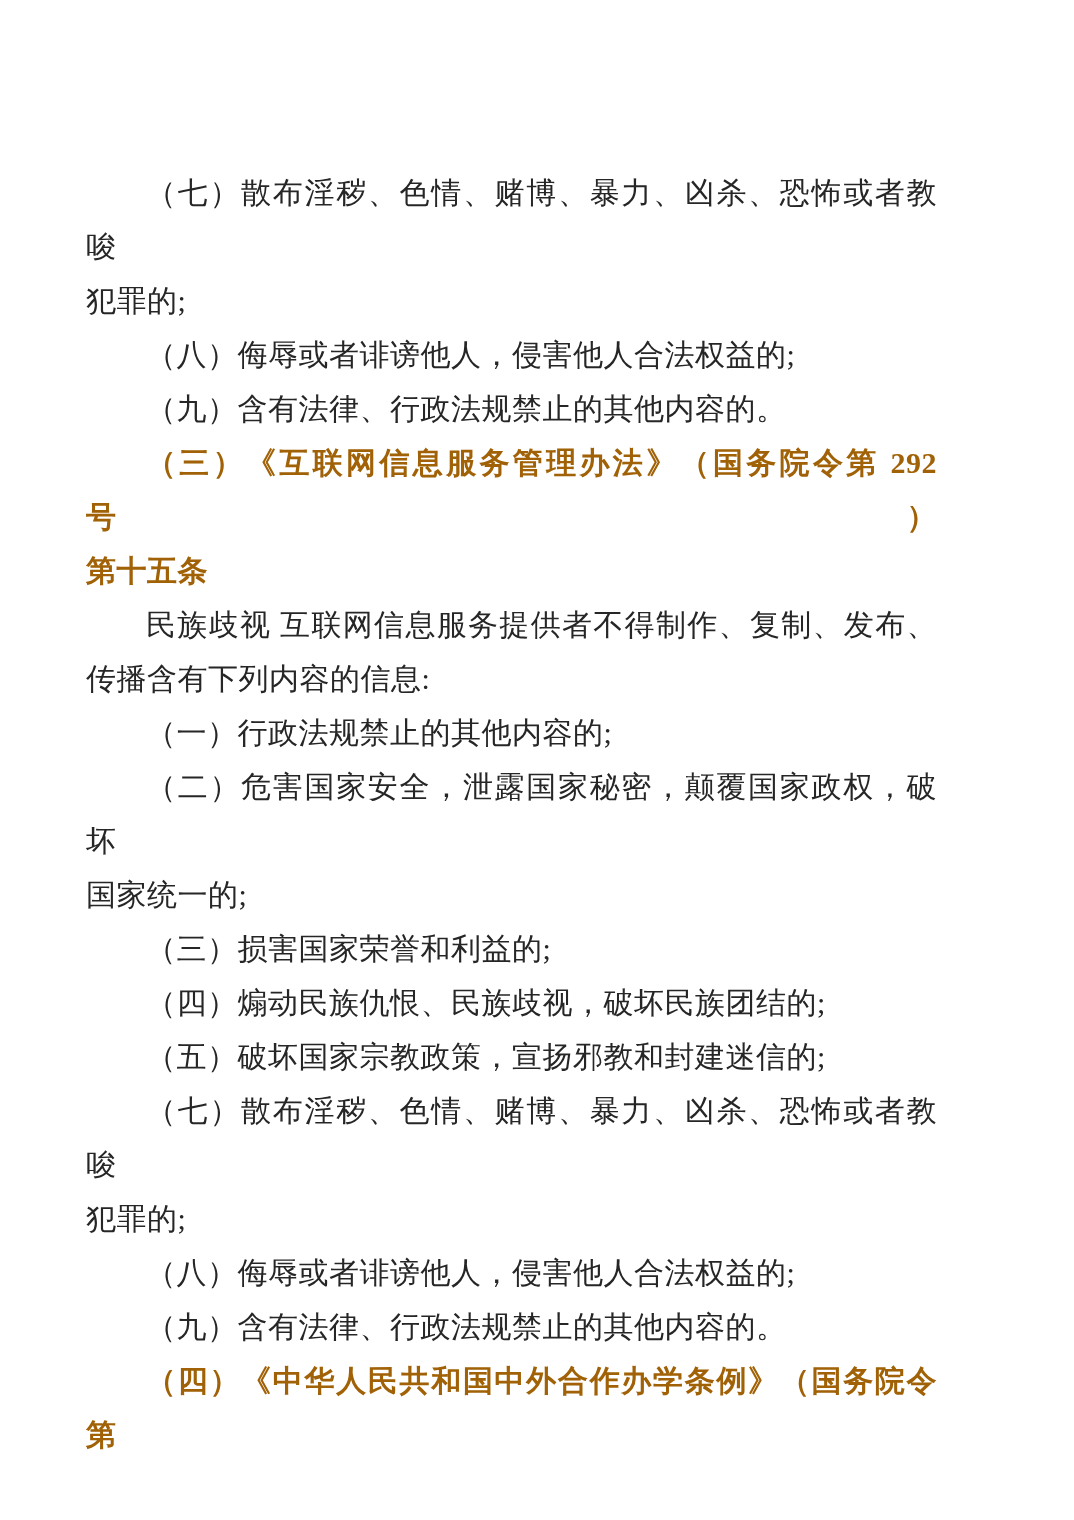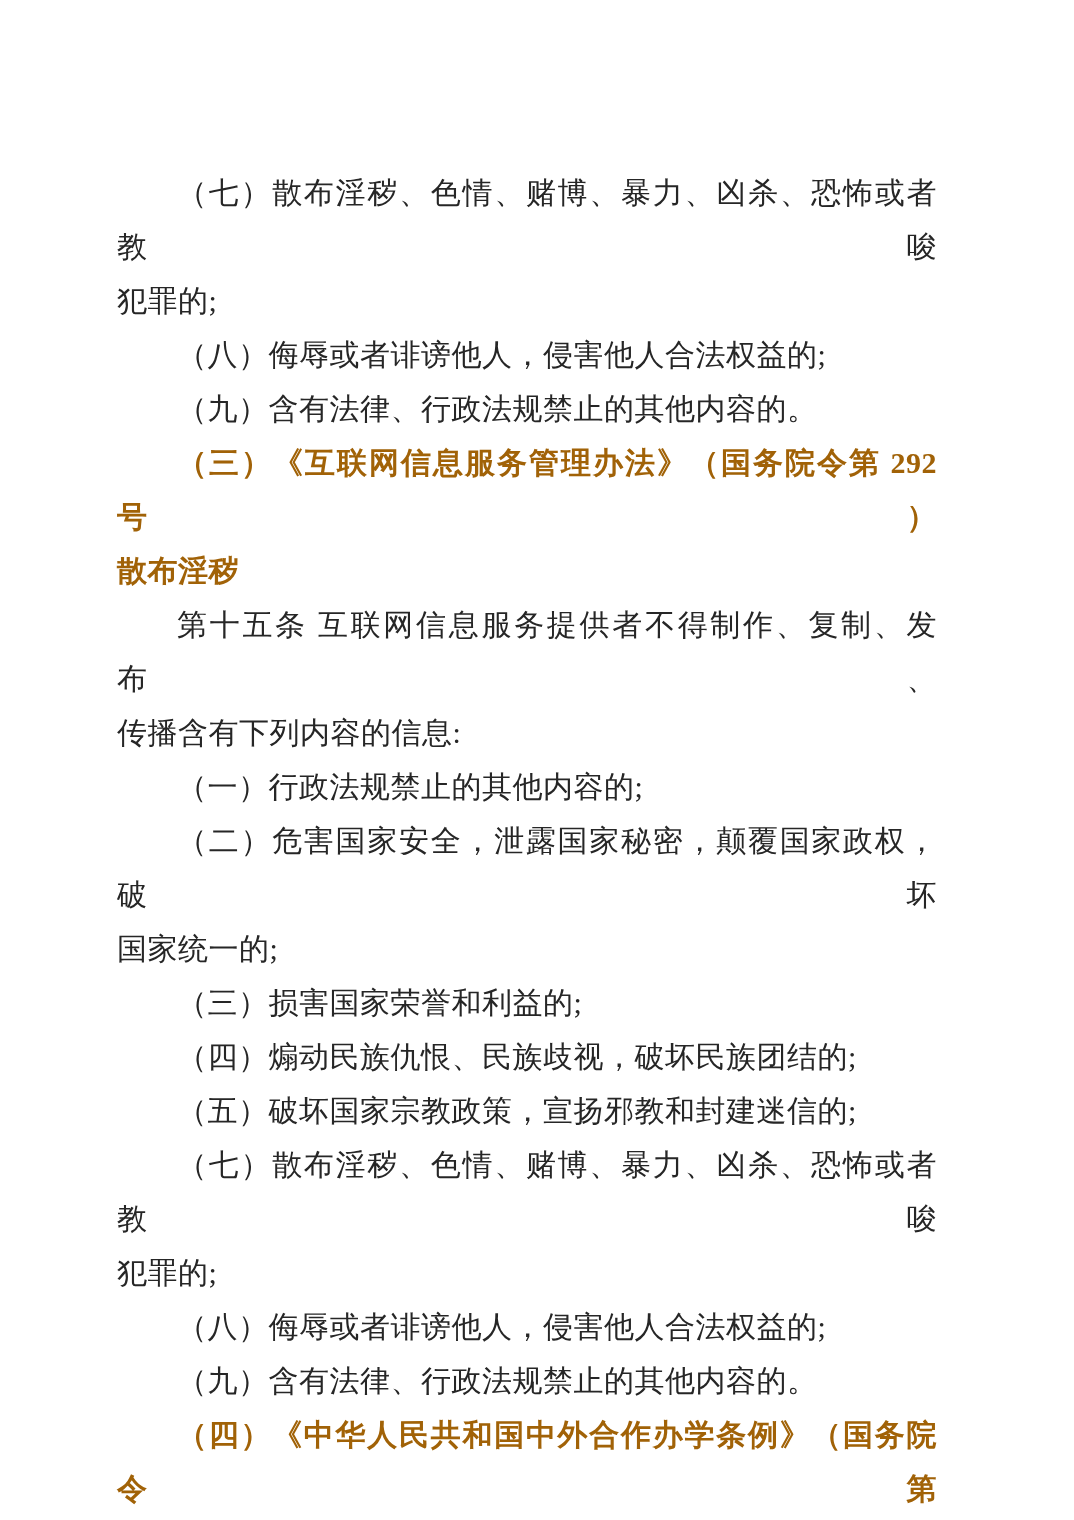--- a/index.html
+++ b/index.html
@@ -9,21 +9,21 @@
   }
   body {
     width: 1074px;
     height: 1520px;
     overflow: hidden;
   }
   .page {
     box-sizing: border-box;
     width: 1074px;
     height: 1520px;
-    padding: 166px 137px 0 117px;
+    padding: 166px 137px 0 86px;
     background: #ffffff;
     border-radius: 15px;
   }
   .block {
     margin: 0;
     padding: 0;
   }
   .ln {
     font-family: "Liberation Serif", "DejaVu Serif", serif;
     font-size: 30px;
@@ -59,25 +59,25 @@
   <div class="block">
     <div class="ln indent">（八）侮辱或者诽谤他人，侵害他人合法权益的;</div>
   </div>
 
   <div class="block">
     <div class="ln indent">（九）含有法律、行政法规禁止的其他内容的。</div>
   </div>
 
   <div class="block">
     <div class="ln indent fill bold">（三）《互联网信息服务管理办法》（国务院令第 292 号）</div>
-    <div class="ln bold">散布淫秽</div>
+    <div class="ln bold">第十五条</div>
   </div>
 
   <div class="block">
-    <div class="ln indent fill">第十五条 互联网信息服务提供者不得制作、复制、发布、</div>
+    <div class="ln indent fill">民族歧视 互联网信息服务提供者不得制作、复制、发布、</div>
     <div class="ln">传播含有下列内容的信息:</div>
   </div>
 
   <div class="block">
     <div class="ln indent">（一）行政法规禁止的其他内容的;</div>
   </div>
 
   <div class="block">
     <div class="ln indent fill">（二）危害国家安全，泄露国家秘密，颠覆国家政权，破坏</div>
     <div class="ln">国家统一的;</div>

